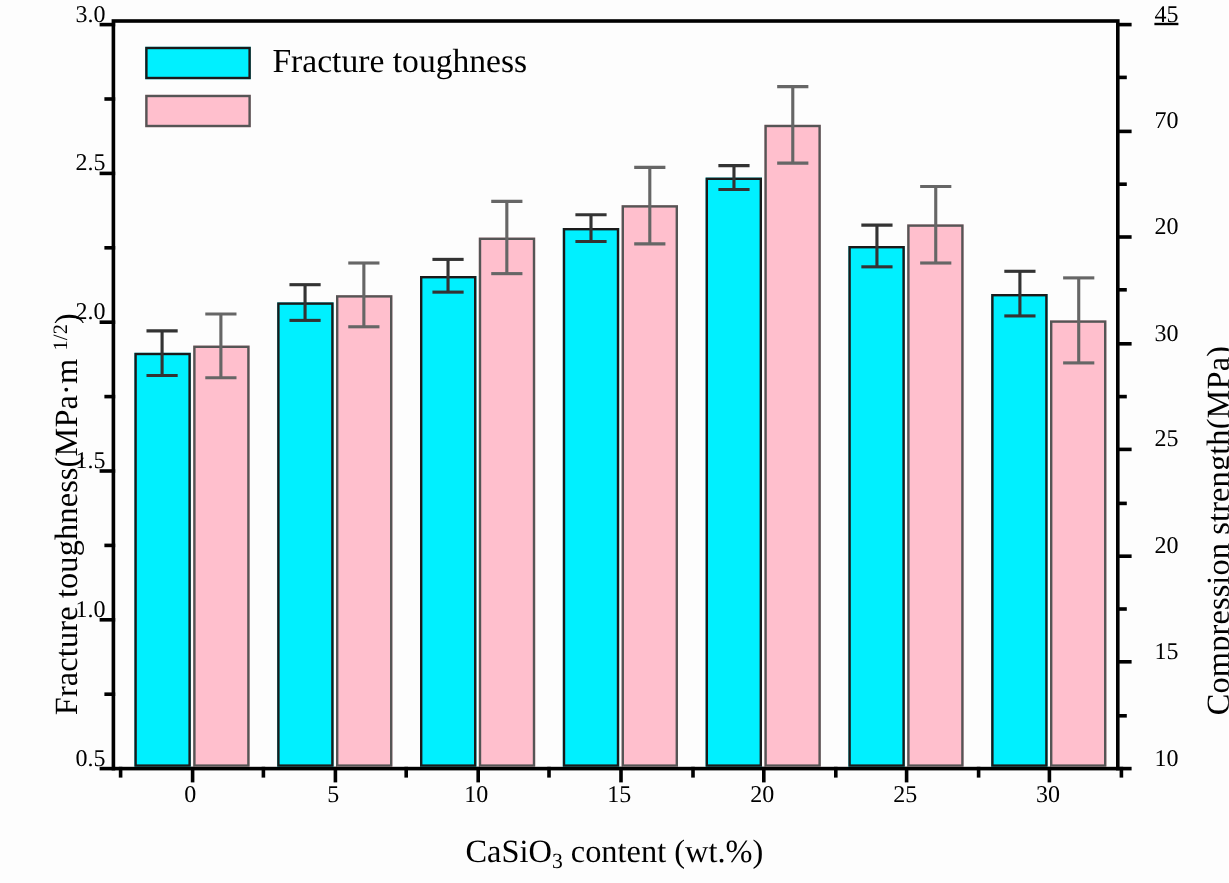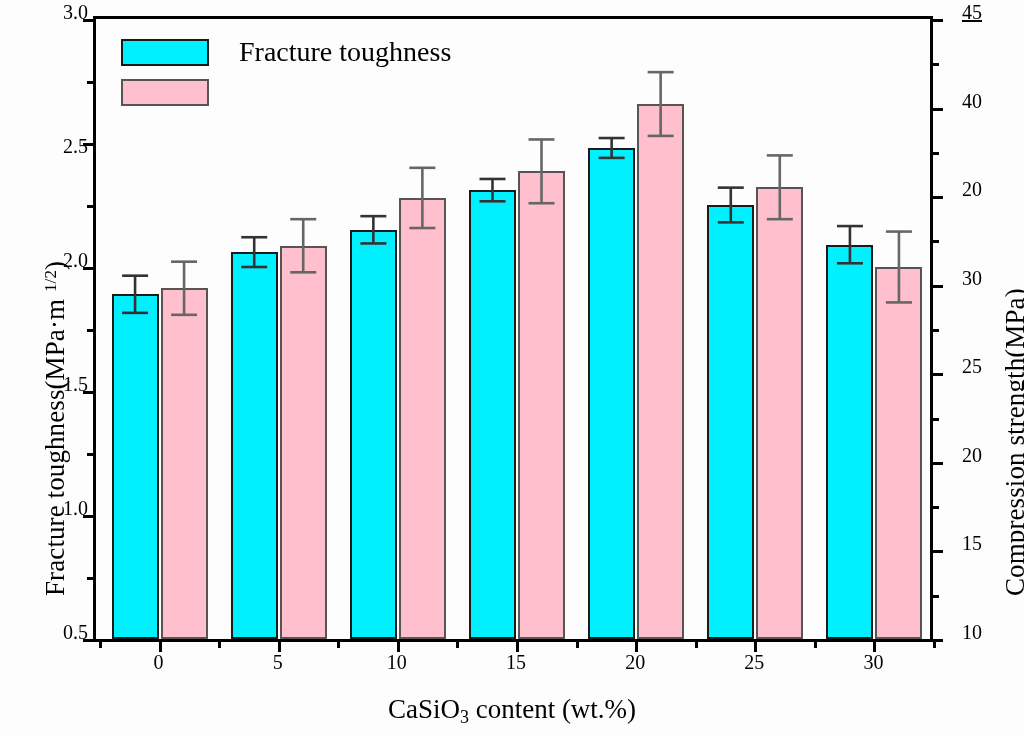--- a/index.html
+++ b/index.html
@@ -39,21 +39,21 @@
   .tick-yr.minor{right:-9px;width:9px;}
   .tick-x{bottom:-13px;width:3px;height:13px;}
   .tick-x.minor{bottom:-9px;height:9px;}
 
   
   #legend{position:absolute;left:118px;top:32px;}
   .legrow{display:flex;align-items:center;height:34px;margin-bottom:6px;}
   .swatch{width:88px;height:27px;border:2px solid #1a1a1a;box-sizing:border-box;}
   .swatch.cyan{background:#00f0ff;}
   .swatch.pink{background:#ffbfcd;border-color:#555;}
-  .legtext{font-size:28px;margin-left:30px;white-space:nowrap;}
+  .legtext{font-size:28px;margin-left:18px;white-space:nowrap;}
 </style>
 </head>
 <body>
 
 <div id="fig">
 
   <div class="ytitle" id="ytitle-left">
     <span>Fracture toughness(MPa·m </span><span class="sup">1/2</span><span>)</span>
   </div>
 
@@ -205,29 +205,29 @@
         <span class="swatch pink"></span>
       </div>
     </div>
   </div>
 
   <div id="labels">
       <div class="tlabel ylabel-l" style="top: 622px;">0.5</div>
       <div class="tlabel ylabel-l" style="top: 498px;">1.0</div>
       <div class="tlabel ylabel-l" style="top: 374px; text-align: center;">1.5</div>
       <div class="tlabel ylabel-l" style="top: 250px;">2.0</div>
-      <div class="tlabel ylabel-l" style="top: 136px;">2.5</div>
+      <div class="tlabel ylabel-l" style="top: 126px;">2.5</div>
       <div class="tlabel ylabel-l" style="top: 2px;">3.0</div>
       <div class="tlabel ylabel-r" style="top: 622px;">10</div>
       <div class="tlabel ylabel-r" style="top: 533.429px;">15</div>
       <div class="tlabel ylabel-r" style="top: 444.857px;">20</div>
       <div class="tlabel ylabel-r" style="top: 356.286px;">25</div>
       <div class="tlabel ylabel-r" style="top: 267.714px;">30</div>
       <div class="tlabel ylabel-r" style="top: 179.143px;">20</div>
-      <div class="tlabel ylabel-r" style="top: 90.5714px;">40</div>
+      <div class="tlabel ylabel-r" style="top: 90.5714px;">70</div>
       <div class="tlabel ylabel-r" style="top: 2px; text-decoration: underline;">45</div>
       <div class="tlabel xlabel" style="left: 158.571px;">0</div>
       <div class="tlabel xlabel" style="left: 277.714px;">5</div>
       <div class="tlabel xlabel" style="left: 396.857px;">10</div>
       <div class="tlabel xlabel" style="left: 516px;">15</div>
       <div class="tlabel xlabel" style="left: 635.143px;">20</div>
       <div class="tlabel xlabel" style="left: 754.286px;">25</div>
       <div class="tlabel xlabel" style="left: 873.429px;">30</div>
     </div>
 </div>

